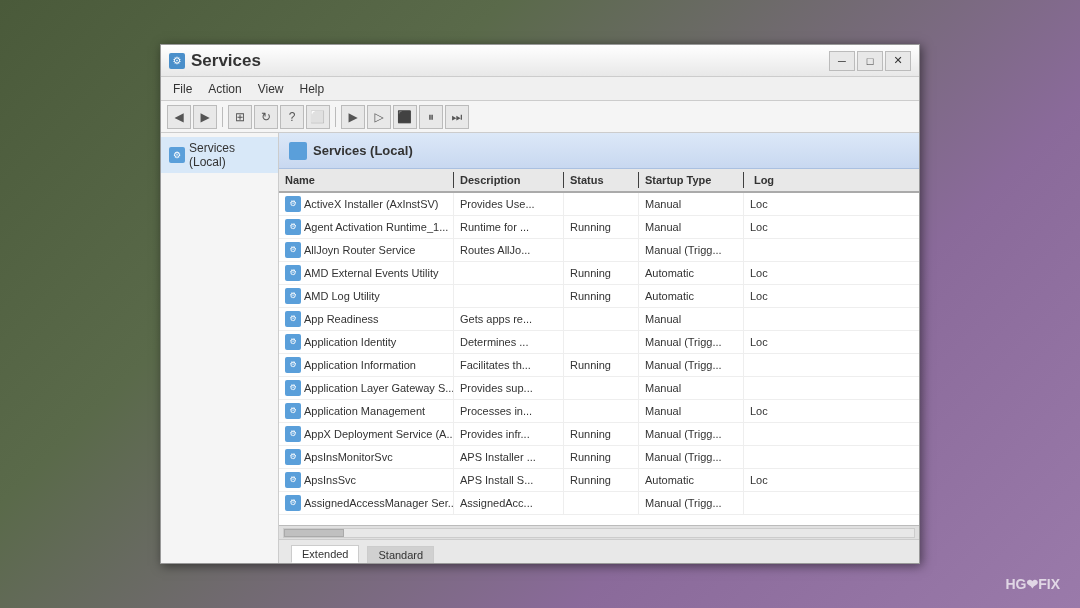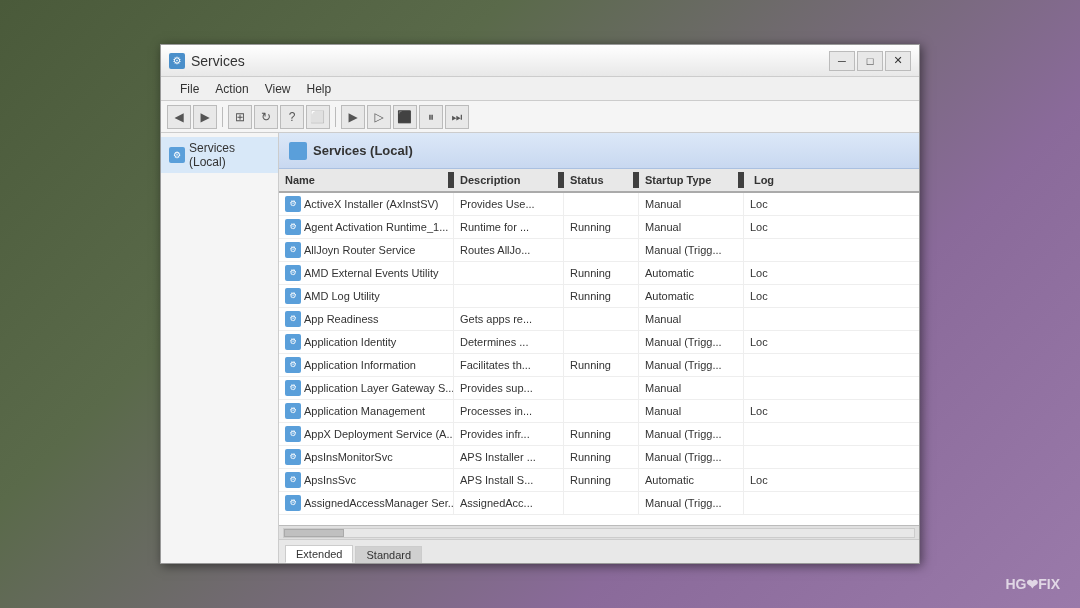--- a/index.html
+++ b/index.html
@@ -39,22 +39,23 @@
       height: 16px;
       background: #4a8fca;
       border-radius: 2px;
       display: flex;
       align-items: center;
       justify-content: center;
       font-size: 10px;
       color: white;
     }
     .title-text {
-      font-size: 14px;
-      color: #333;
+      font-size: 17px;
+      color: #333;
+      font-weight: bold;
     }
     .title-buttons {
       display: flex;
       gap: 2px;
     }
     .title-btn {
       width: 26px;
       height: 20px;
       background: #e8e8e8;
       border: 1px solid #bbb;
@@ -62,21 +63,21 @@
       display: flex;
       align-items: center;
       justify-content: center;
       font-size: 11px;
       color: #333;
     }
     .menu-bar {
       background: #f0f0f0;
       border-bottom: 1px solid #ccc;
       display: flex;
-      padding: 2px 11px;
+      padding: 2px 4px;
       height: 24px;
       align-items: center;
     }
     .menu-item {
       padding: 2px 8px;
       font-size: 12px;
       color: #333;
       cursor: pointer;
     }
     .toolbar {
@@ -176,21 +177,21 @@
       background: #e8e8e8;
       border-bottom: 2px solid #aaa;
       padding: 3px 0;
     }
     .th {
       font-size: 11px;
       font-weight: 600;
       color: #333;
       padding: 2px 6px;
       cursor: pointer;
-      border-right: 6px solid #404040;
+      border-right: 1px solid #404040;
       white-space: nowrap;
       overflow: hidden;
     }
     .th:last-child { border-right: none; text-align: center; }
     .col-name { width: 175px; }
     .col-desc { width: 110px; }
     .col-status { width: 75px; }
     .col-startup { width: 105px; }
     .col-log { width: 40px; }
     .table-body {
@@ -242,20 +243,21 @@
     }
     .tab {
       padding: 2px 10px;
       font-size: 11px;
       color: #333;
       border: 1px solid #ccc;
       border-bottom: none;
       background: #d0d0d0;
       cursor: pointer;
       margin-right: 2px;
+      margin-left: 6px;
     }
     .tab.active {
       background: white;
       border-bottom: 1px solid white;
     }
     .scrollbar-x {
       height: 14px;
       background: #e0e0e0;
       border-top: 1px solid #bbb;
       display: flex;

